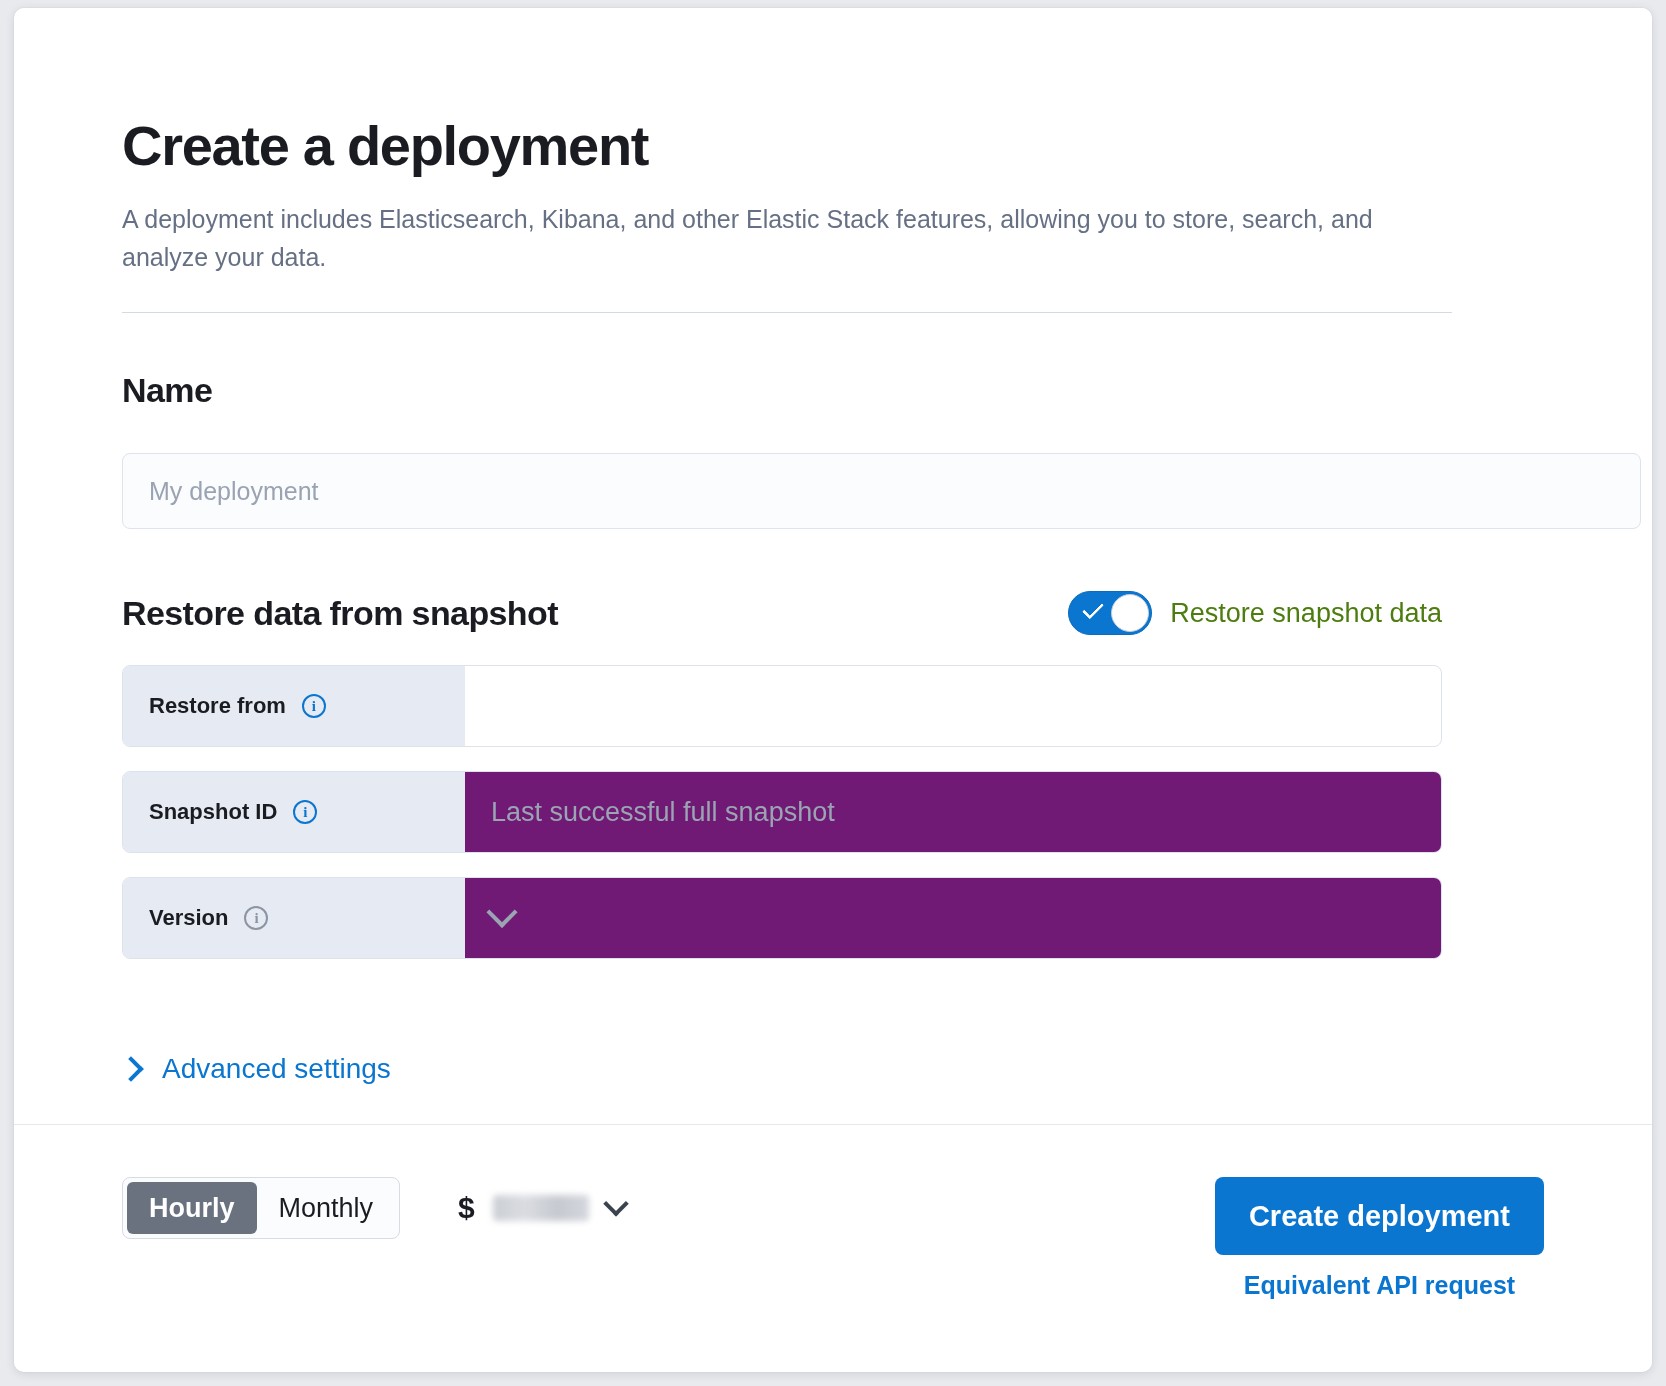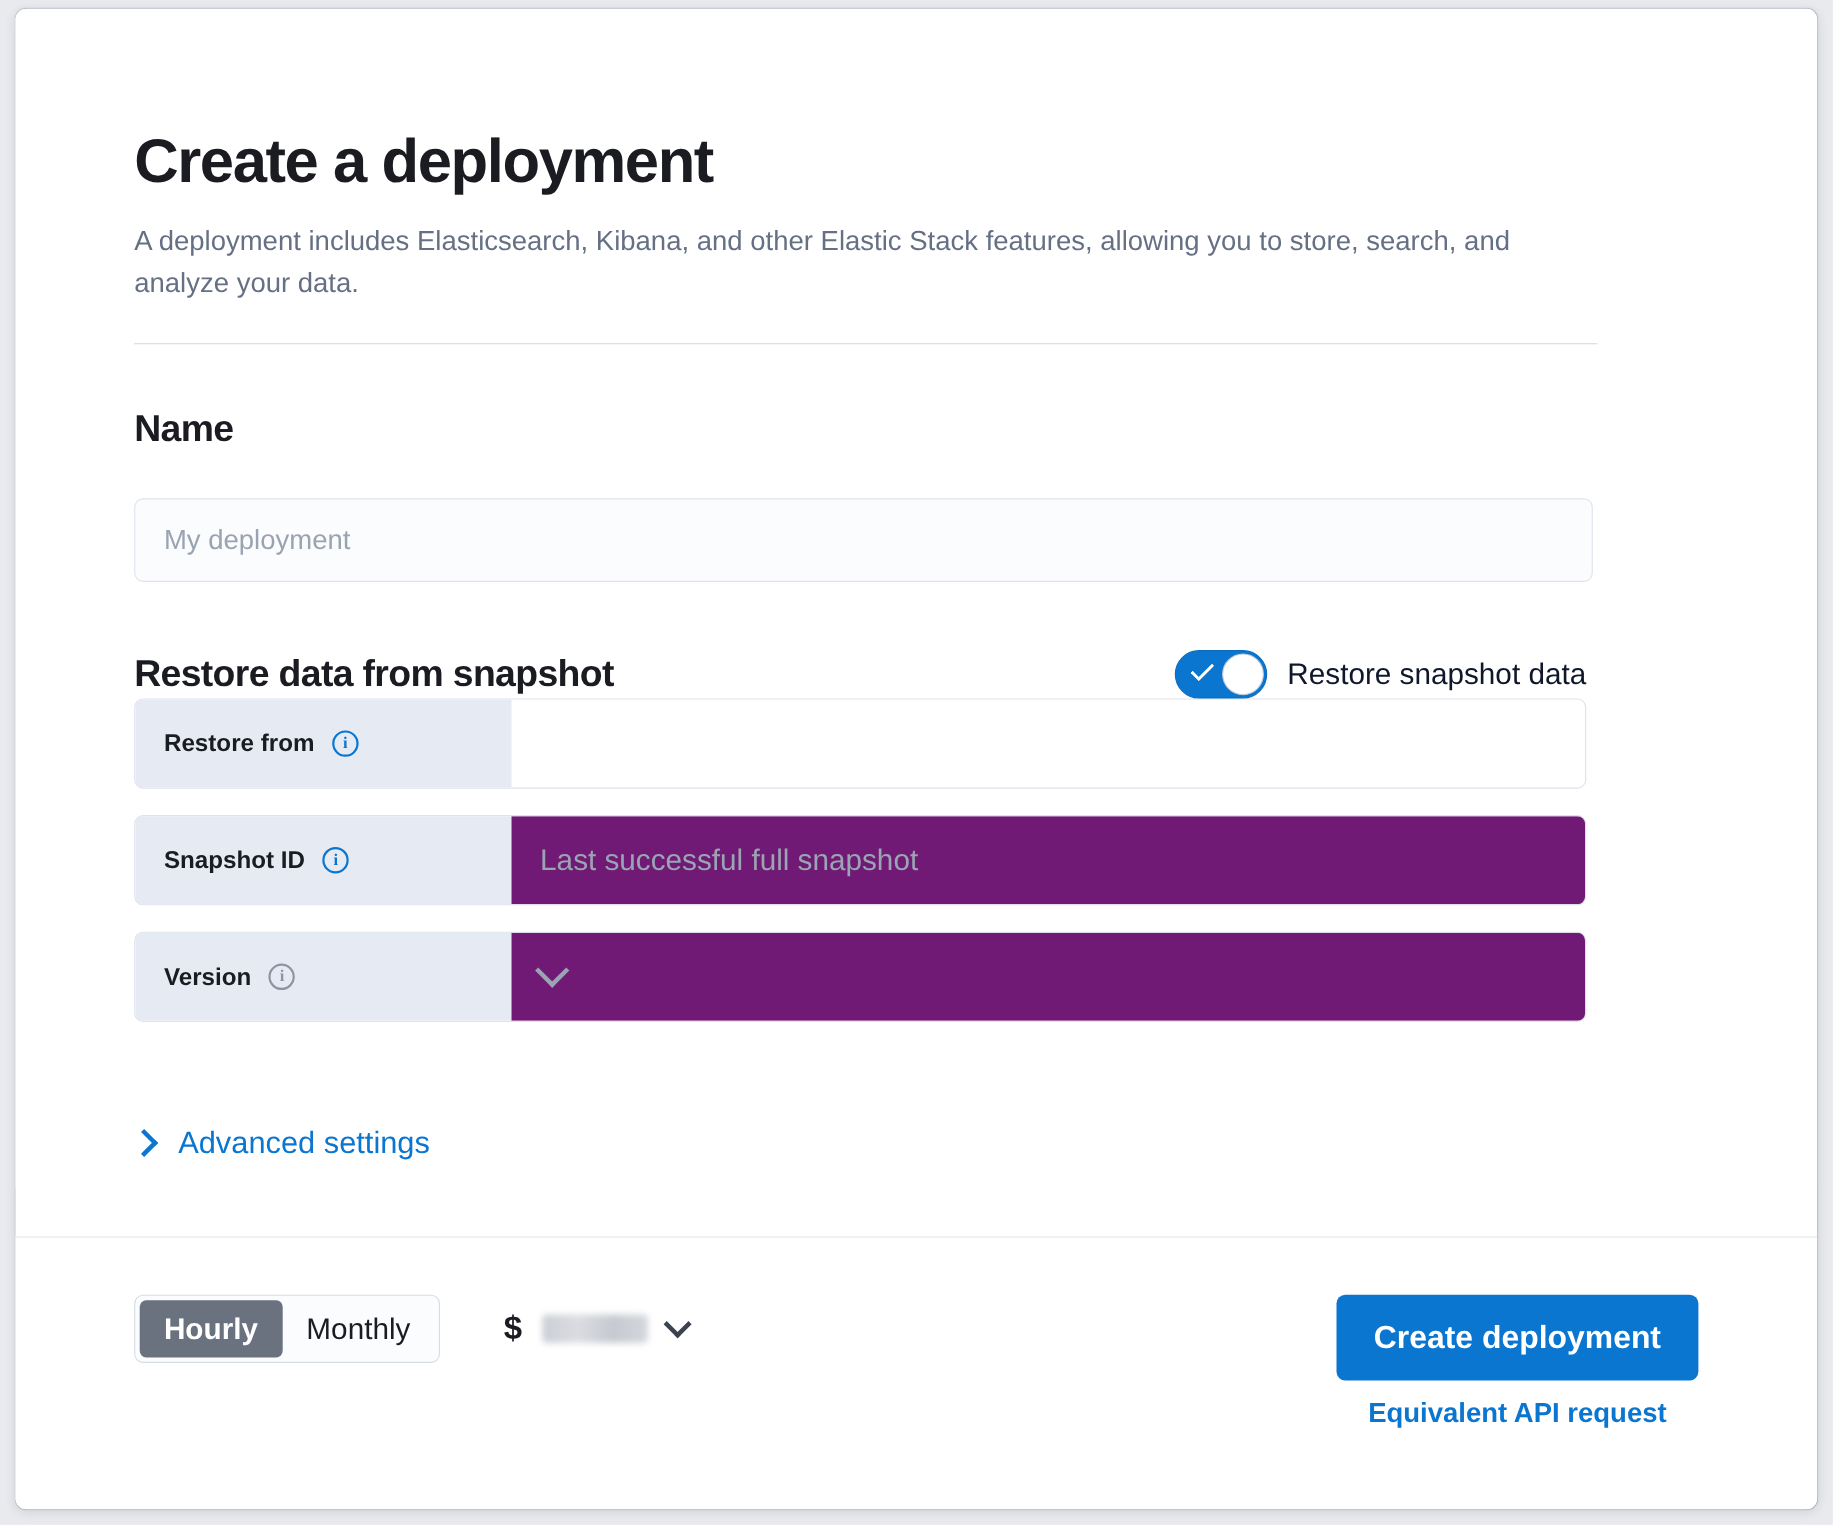--- a/index.html
+++ b/index.html
@@ -64,21 +64,21 @@
     margin: 0;
     font-size: 34px;
     line-height: 42px;
     font-weight: 700;
     letter-spacing: -0.6px;
     color: #1a1c21;
   }
   .name-section { margin-top: 56px; }
   .text-input {
     margin-top: 42px;
-    width: 1326px;
+    width: 1519px;
     height: 76px;
     border: 1px solid #dfe3ec;
     border-radius: 8px;
     background: #fbfcfe;
     display: flex;
     align-items: center;
     padding: 0 26px;
     font-size: 25px;
     color: #9aa3b2;
   }
@@ -121,23 +121,23 @@
     right: 2px;
     top: 2px;
     width: 38px;
     height: 38px;
     border-radius: 50%;
     background: #ffffff;
     border: 1px solid #c3ccd8;
   }
   .toggle-label {
     font-size: 27px;
-    color: #0f172a;
-  }
-  .form-rows { }
+    color: #4d7c0f;
+  }
+  .form-rows { margin-top: 30px; }
   .form-row {
     display: flex;
     width: 1320px;
     height: 82px;
     border-radius: 8px;
     overflow: hidden;
     border: 1px solid #dde2ed;
     margin-bottom: 24px;
   }
   .row-label {

